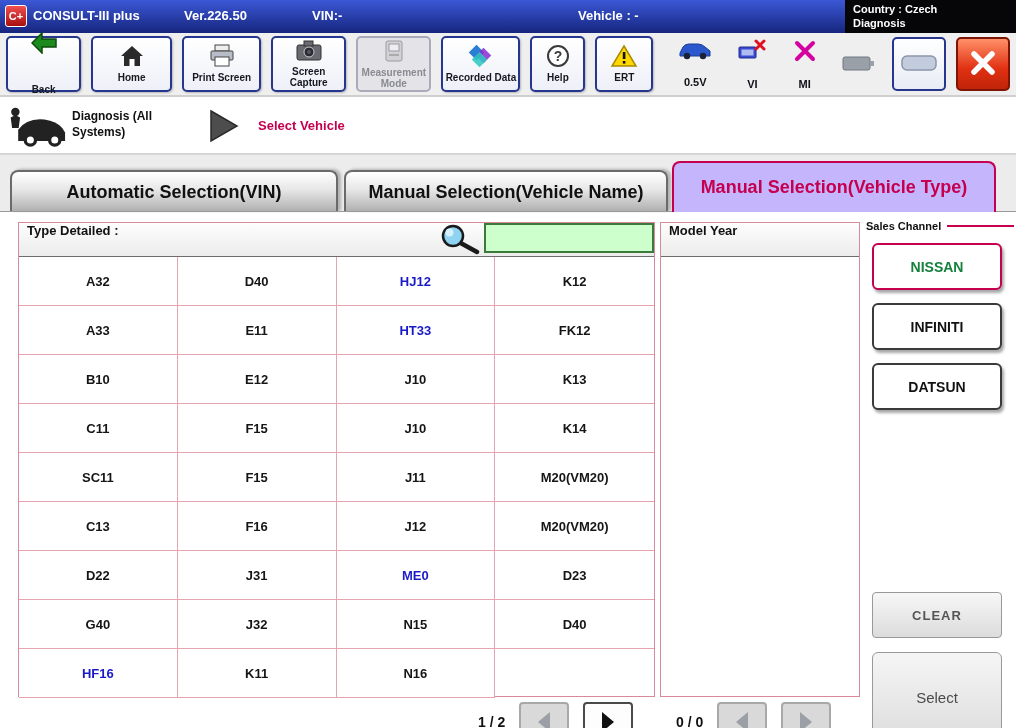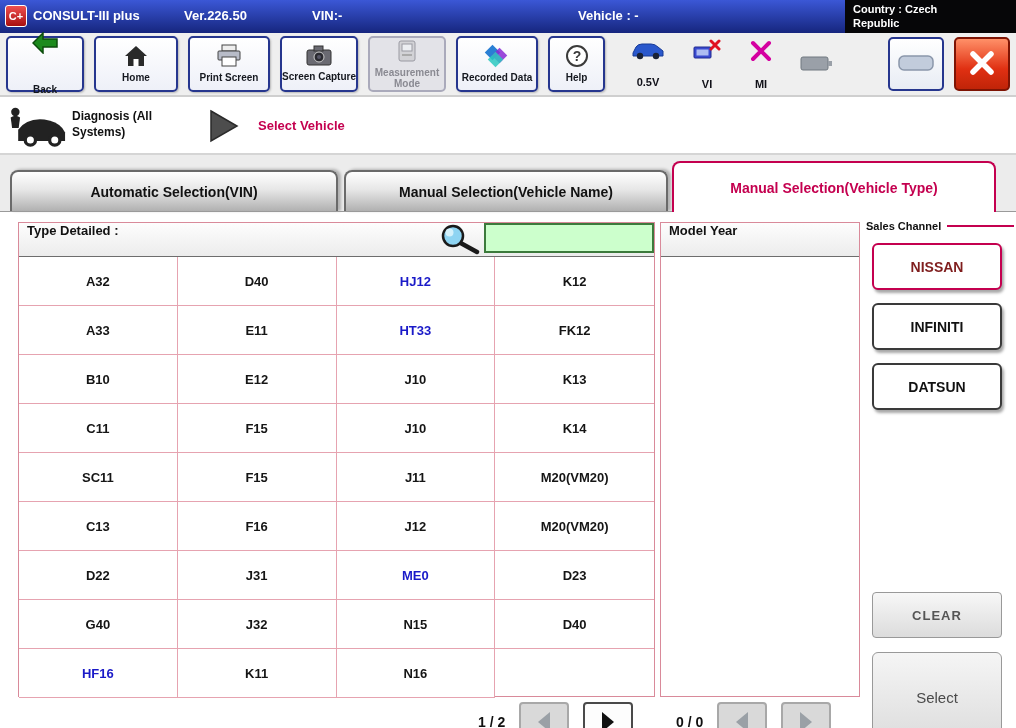--- a/index.html
+++ b/index.html
@@ -44,26 +44,26 @@
     border-bottom:2px solid #d5d5d5;}
   .diag-icon{position:absolute;left:6px;top:7px;}
   .crumb-context{position:absolute;left:72px;top:12px;width:130px;font-size:12px;font-weight:bold;
     color:#111;line-height:1.3;}
   .crumb-arrow{position:absolute;left:208px;top:12px;}
   .crumb-current{position:absolute;left:258px;top:21px;font-size:13px;font-weight:bold;color:#c4004f;}
 
   
   .tabstrip{position:absolute;left:0;top:155px;width:1016px;height:57px;background:#ececec;}
   .tab{position:absolute;bottom:0;height:42px;display:flex;align-items:center;justify-content:center;
-    font-size:14px;font-weight:bold;color:#111;cursor:pointer;
+    font-size:18px;font-weight:bold;color:#111;cursor:pointer;
     background:linear-gradient(180deg,#ffffff 0%,#e6e6e6 45%,#aeaeae 100%);
     border:2px solid #6a6a6a;border-bottom:none;border-radius:8px 8px 0 0;
     box-shadow:3px -1px 3px rgba(0,0,0,.25);}
   .tab-1{left:10px;width:328px;} .tab-2{left:344px;width:324px;}
-  .tab-3{left:672px;width:324px;height:51px;background:#ffffff;color:#c4004f;
+  .tab-3{left:672px;width:324px;height:51px;background:#c4b5fd;color:#c4004f;
     border:2px solid #c4004f;border-bottom:none;z-index:5;box-shadow:none;}
   .tab-underline{position:absolute;left:0;top:211px;width:1016px;height:1px;background:#9a9a9a;}
 
   
   .type-panel{position:absolute;left:18px;top:222px;width:637px;height:475px;
     border:1px solid #d98a9a;background:#fff;}
   .panel-header{height:34px;display:flex;align-items:flex-start;padding:0 0 0 8px;font-size:13px;
     font-weight:bold;color:#111;background:linear-gradient(#fdfdfd,#ececec);
     border-bottom:1px solid #6d6d6d;}
   .mag{margin-left:auto;margin-right:2px;cursor:pointer;}
@@ -89,41 +89,41 @@
   .pg-btn.disabled{border-color:#a8a8a8;background:#d9d9d9;cursor:default;}
 
   
   .sales{position:absolute;left:866px;top:220px;width:148px;height:508px;}
   .sales-legend{display:flex;align-items:center;gap:6px;font-size:11px;font-weight:bold;color:#111;}
   .sales-legend::after{content:"";flex:1;height:2px;background:#c4004f;}
   .sales button{position:absolute;left:6px;width:130px;cursor:pointer;font-family:inherit;
     display:flex;align-items:center;justify-content:center;}
   .btn-brand{height:47px;background:#fff;border:2px solid #3a3a3a;border-radius:6px;
     font-size:14px;font-weight:bold;color:#111;box-shadow:2px 3px 3px rgba(0,0,0,.35);}
-  .btn-nissan{top:23px;border-color:#c4004f;color:#7f1d1d;}
+  .btn-nissan{top:23px;border-color:#c4004f;color:#15803d;}
   .btn-infiniti{top:83px;} .btn-datsun{top:143px;}
   .btn-clear{top:372px;height:46px;background:linear-gradient(#f7f7f7,#dcdcdc);
     border:1px solid #999;border-radius:4px;font-size:13px;font-weight:bold;color:#555;
     letter-spacing:1px;}
   .btn-select{top:432px;height:100px;background:linear-gradient(#f5f5f5,#dadada);
     border:1px solid #999;border-radius:6px;font-size:15px;color:#4a4a4a;
     align-items:flex-start !important;padding-top:36px;}
 </style>
 </head>
 <body>
 
 <div class="titlebar">
   <div class="app-badge">C+</div>
   <span class="t-app">CONSULT-III plus</span>
   <span class="t-ver">Ver.226.50</span>
   <span class="t-vin">VIN:-</span>
   <span class="t-veh">Vehicle : -</span>
   <div class="country">
     <div>Country : Czech</div>
-    <div>Republic</div>
+    <div>Diagnosis</div>
   </div>
 </div>
 
 <div class="toolbar">
   <button class="tb-btn w-back">
     <span>
       <svg width="26" height="22" viewBox="0 0 26 22">
           <path d="M11 1 L1 11 L11 21 L11 15 L25 15 L25 7 L11 7 Z" fill="#1c8a1c" stroke="#0c4c0c" stroke-width="1.5"></path>
         </svg>
     </span>
@@ -188,20 +188,30 @@
   <button class="tb-btn w-help">
     <span>
       <svg width="24" height="24" viewBox="0 0 24 24">
           <circle cx="12" cy="12" r="10" fill="#fff" stroke="#3a3a3a" stroke-width="2"></circle>
           <text x="12" y="17" text-anchor="middle" font-size="14" font-weight="bold" fill="#3a3a3a" font-family="Liberation Sans, sans-serif">?</text>
         </svg>
     </span>
     <span class="tb-label">Help</span>
   </button>
 
+  <button class="tb-btn w-ert">
+    <span>
+      <svg width="28" height="24" viewBox="0 0 28 24">
+          <path d="M14 2 L26 22 H2 Z" fill="#ffd800" stroke="#a88a00" stroke-width="1.5"></path>
+          <rect x="12.8" y="8" width="2.6" height="7" fill="#111"></rect>
+          <rect x="12.8" y="17" width="2.6" height="2.6" fill="#111"></rect>
+        </svg>
+    </span>
+    <span class="tb-label">ERT</span>
+  </button>
 
   <div class="tb-status s-v">
     <span>
       <svg width="34" height="20" viewBox="0 0 34 20">
           <path d="M2 12 L5 6 Q7 3 11 3 L20 3 Q24 3 27 6 L32 10 L32 15 L2 15 Z" fill="#2a58cc" stroke="#173a96"></path>
           <circle cx="9" cy="15" r="3.2" fill="#1a2236"></circle>
           <circle cx="25" cy="15" r="3.2" fill="#1a2236"></circle>
         </svg>
     </span>
     <span>0.5V</span>

